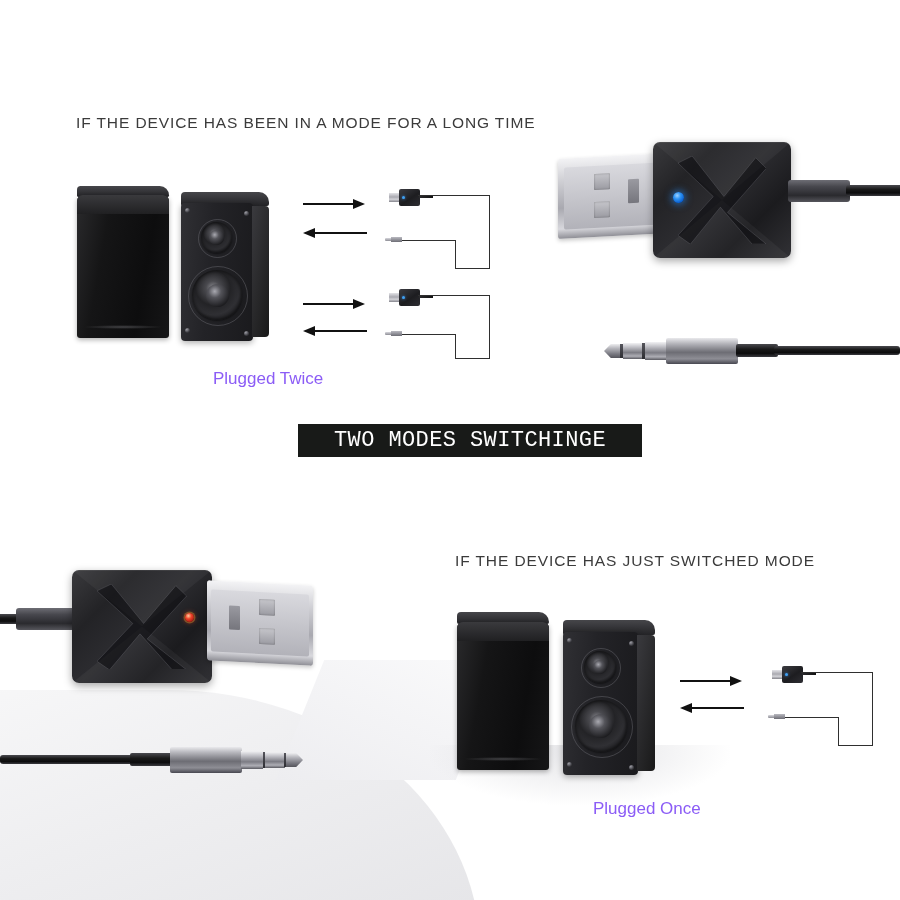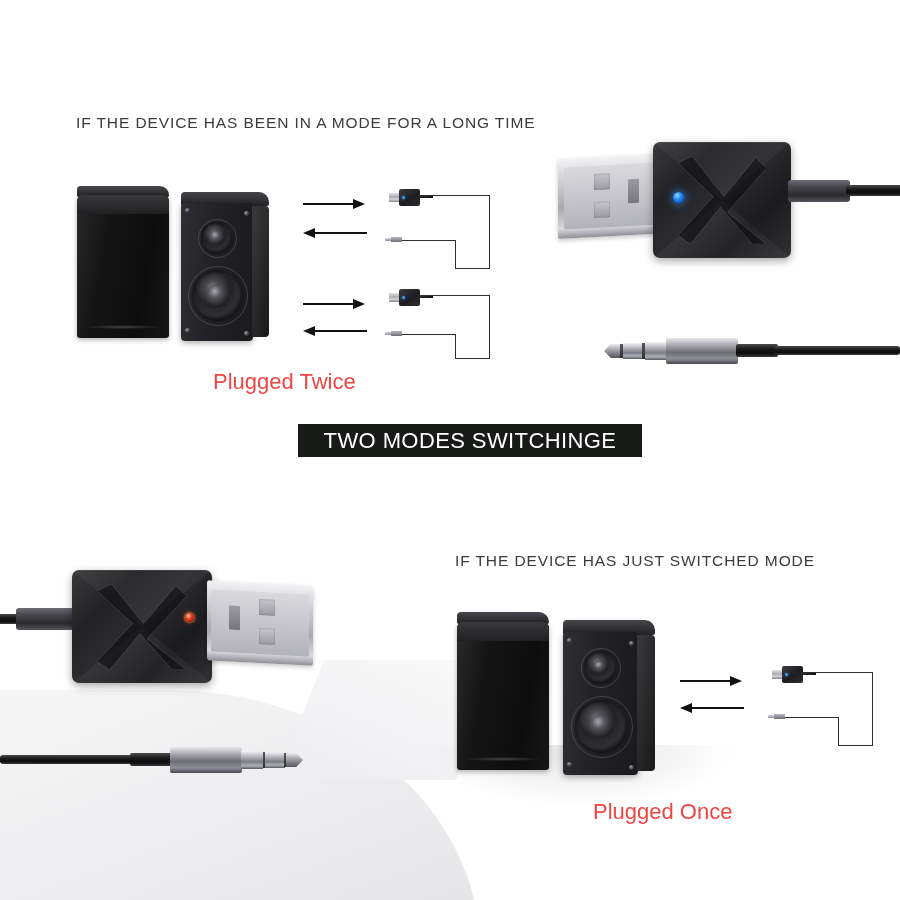--- a/index.html
+++ b/index.html
@@ -69,27 +69,28 @@
     background: #181a18;
     display: flex;
     align-items: center;
     justify-content: center;
   }
   #banner span {
     color: #ffffff;
     font-size: 22px;
     letter-spacing: 0.4px;
     white-space: nowrap;
+    font-family: Liberation Mono, monospace;
   }
 
   
   .caption {
     position: absolute;
-    font-size: 22px;
-    color: #ef4444;
+    font-size: 17px;
+    color: #8b5cf6;
     white-space: nowrap;
   }
   #cap-twice { left: 213px; top: 369px; }
   #cap-once  { left: 593px; top: 799px; }
 
   
   .spk-group { position: absolute; }
 
   .spk-grille {
     position: absolute;

